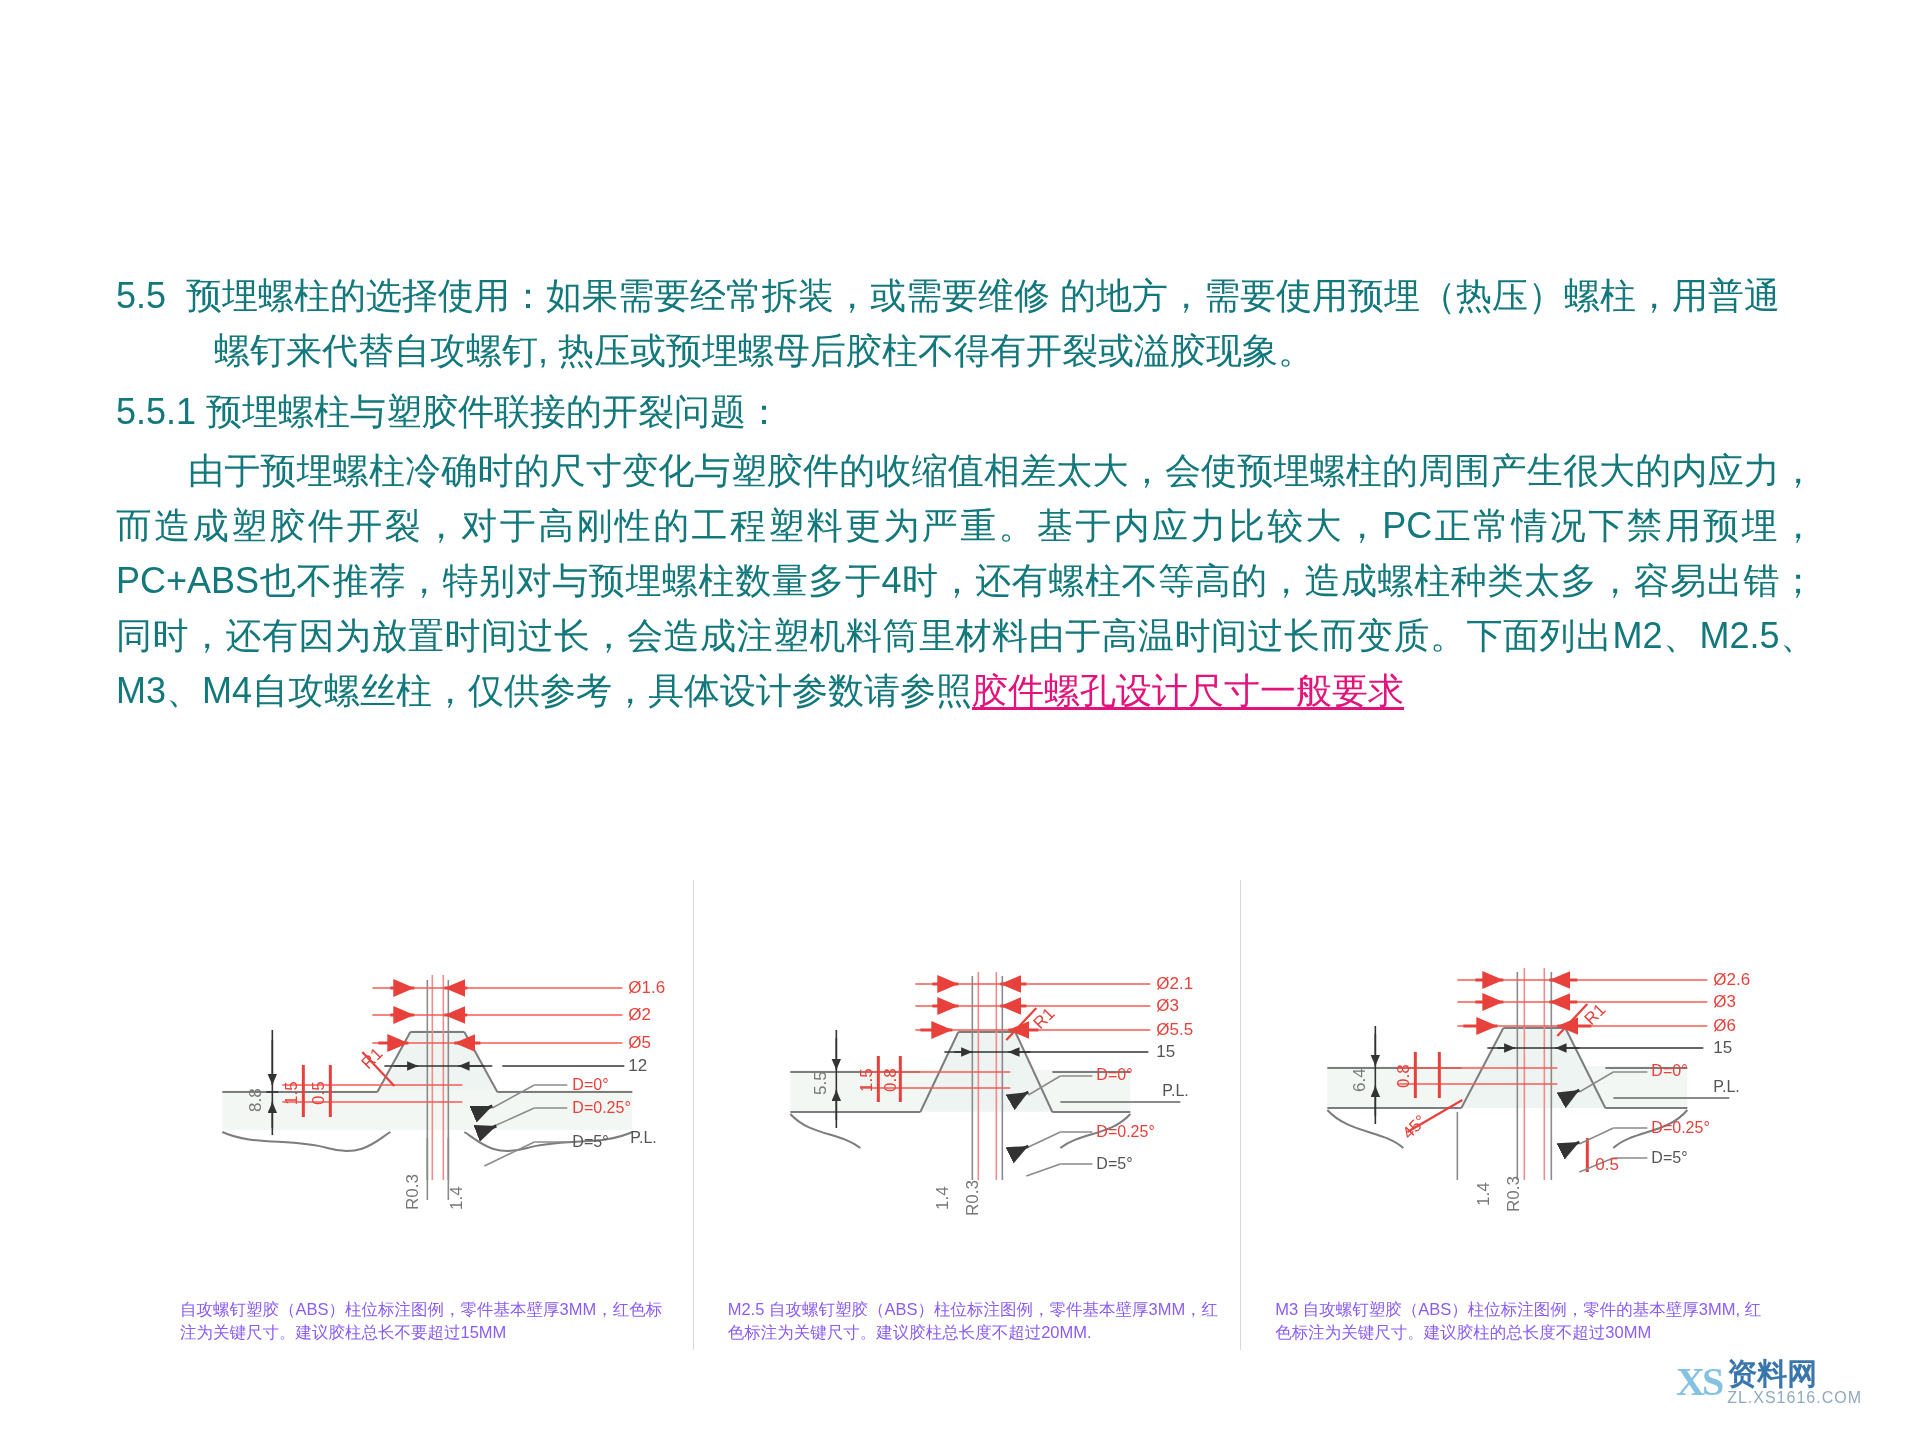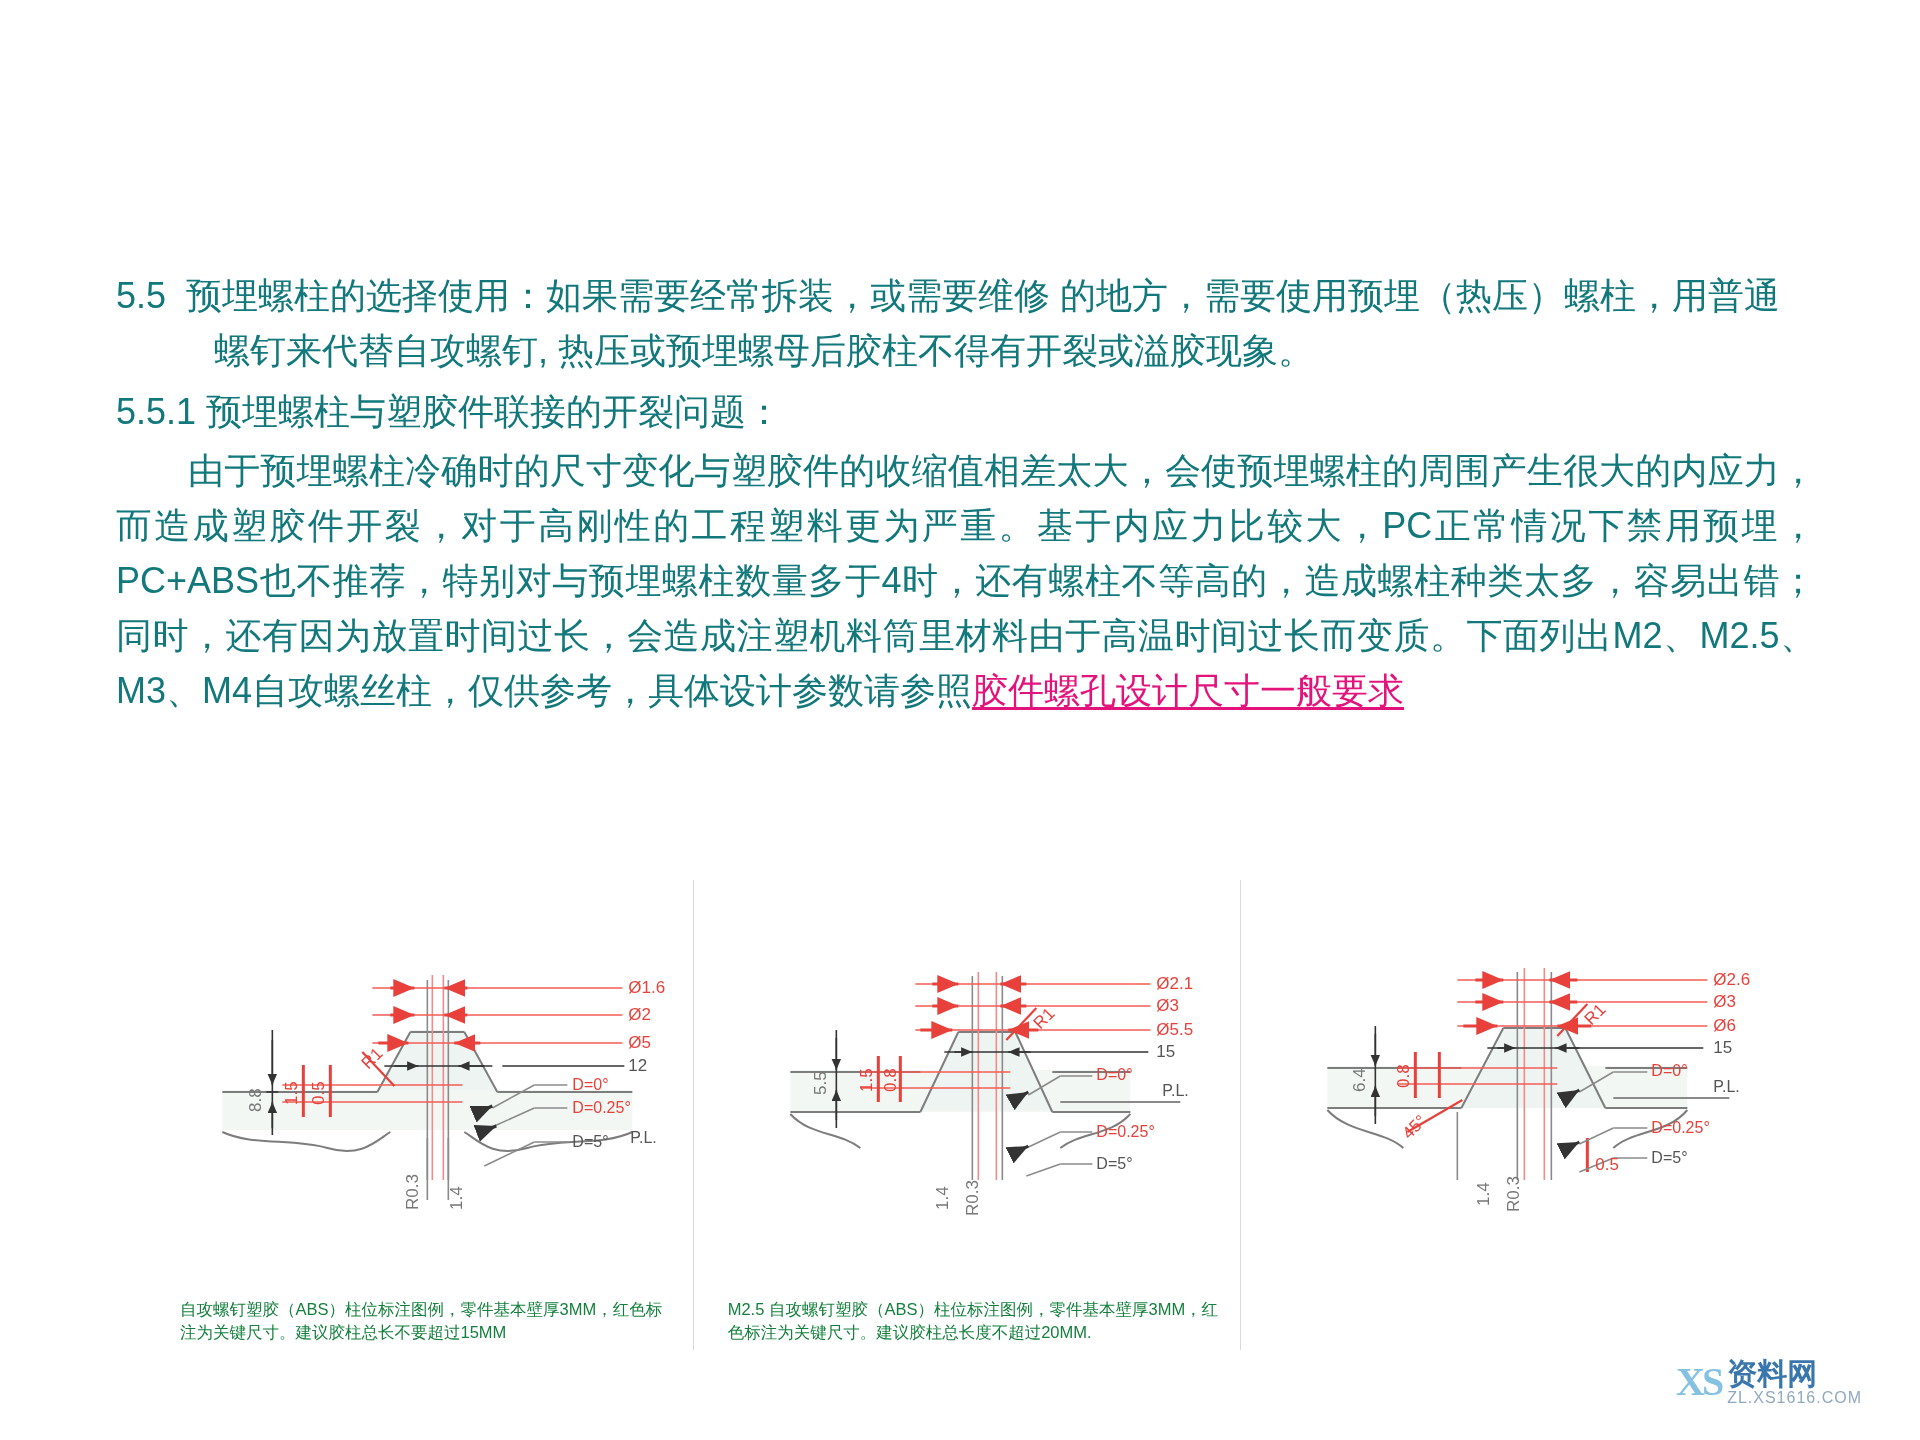--- a/index.html
+++ b/index.html
@@ -79,21 +79,21 @@
   .fig-draw{
     position:absolute;
     left:0;top:0;right:0;height:360px;
   }
   .fig-draw svg{display:block;width:100%;height:100%;}
   .fig-caption{
     position:absolute;
     left:28px;right:18px;bottom:6px;
     font-size:16.5px;
     line-height:23px;
-    color:#15803d;
+    color:#8b5cf6;
     font-family:"Liberation Sans","DejaVu Sans",sans-serif;
   }
 
   
   .watermark{
     position:absolute;
     right:34px;bottom:22px;
     width:210px;height:60px;
     display:flex;align-items:flex-start;gap:6px;
     opacity:.95;
@@ -469,20 +469,21 @@
             <text transform="translate(152,208) rotate(-90)">0.8</text>
             <text transform="translate(334,146) rotate(-45)">R1</text>
             <text transform="translate(152,260) rotate(-45)">45°</text>
           </g>
           <g font-family="Liberation Sans, sans-serif" fill="#777" font-size="17">
             <text transform="translate(232,326) rotate(-90)">1.4</text>
             <text transform="translate(262,332) rotate(-90)">R0.3</text>
           </g>
         </svg>
       </div>
+      <div class="fig-caption">M3 自攻螺钉塑胶（ABS）柱位标注图例，零件的基本壁厚3MM, 红色标注为关键尺寸。建议胶柱的总长度不超过30MM</div>
     </div>
 
   </div>
 
   <div class="watermark">
     <div class="wm-mark">XS</div>
     <div class="wm-txt">
       <div class="wm-main">资料网</div>
       <div class="wm-sub">ZL.XS1616.COM</div>
     </div>

